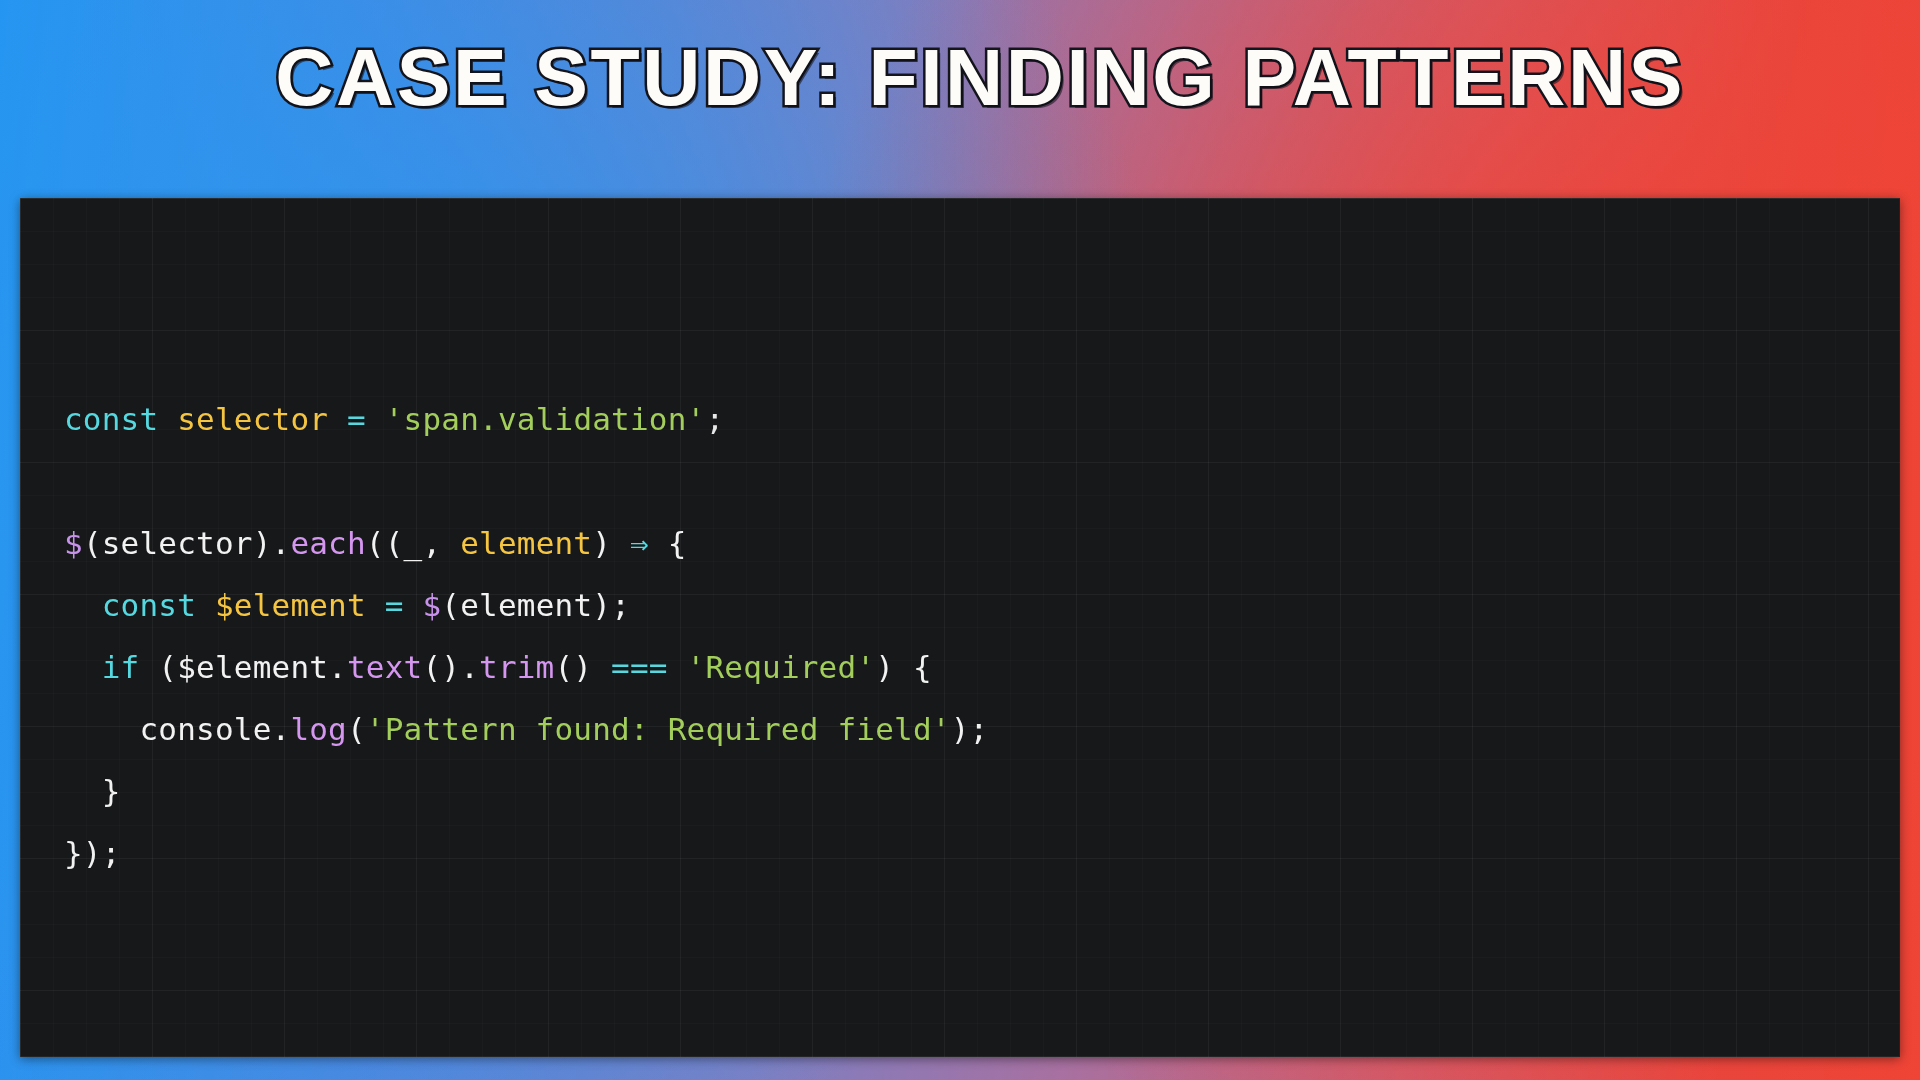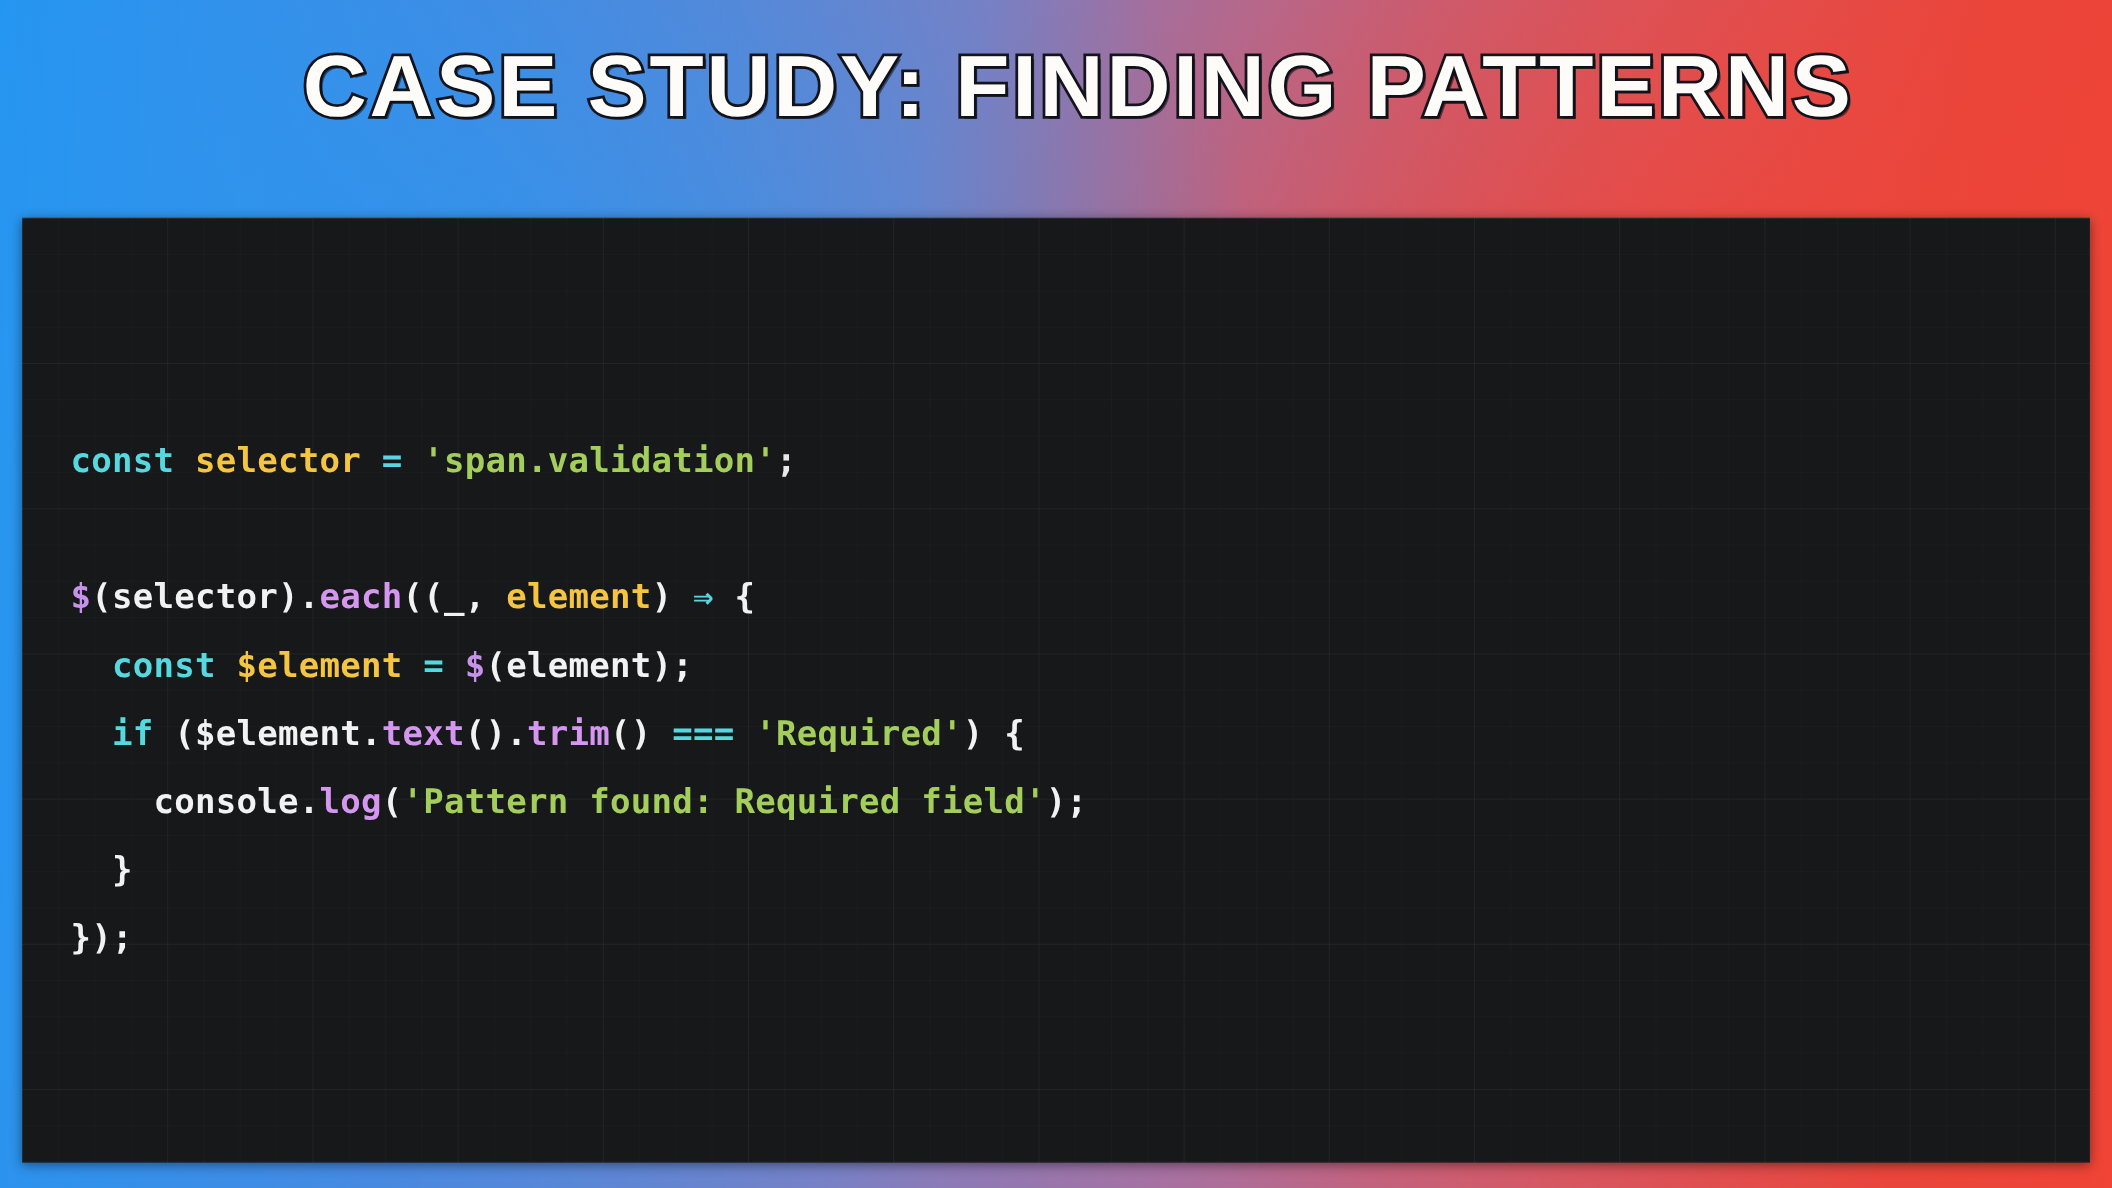--- a/index.html
+++ b/index.html
@@ -72,21 +72,20 @@
     background-size:
       132px 132px,
       132px 132px,
       33px 33px,
       33px 33px;
     background-position: 0 0, 0 0, 0 0, 0 0;
     box-shadow:
       inset 0 0 0 1px rgba(255,255,255,0.04),
       0 2px 10px rgba(0,0,0,0.45);
     overflow: hidden;
-    font-weight: bold;
   }
 
   .code-block {
     position: absolute;
     left: 44px;
     top: 190px;
     margin: 0;
     font-family: "DejaVu Sans Mono", "Liberation Mono", monospace;
     font-size: 31px;
     line-height: 62px;

